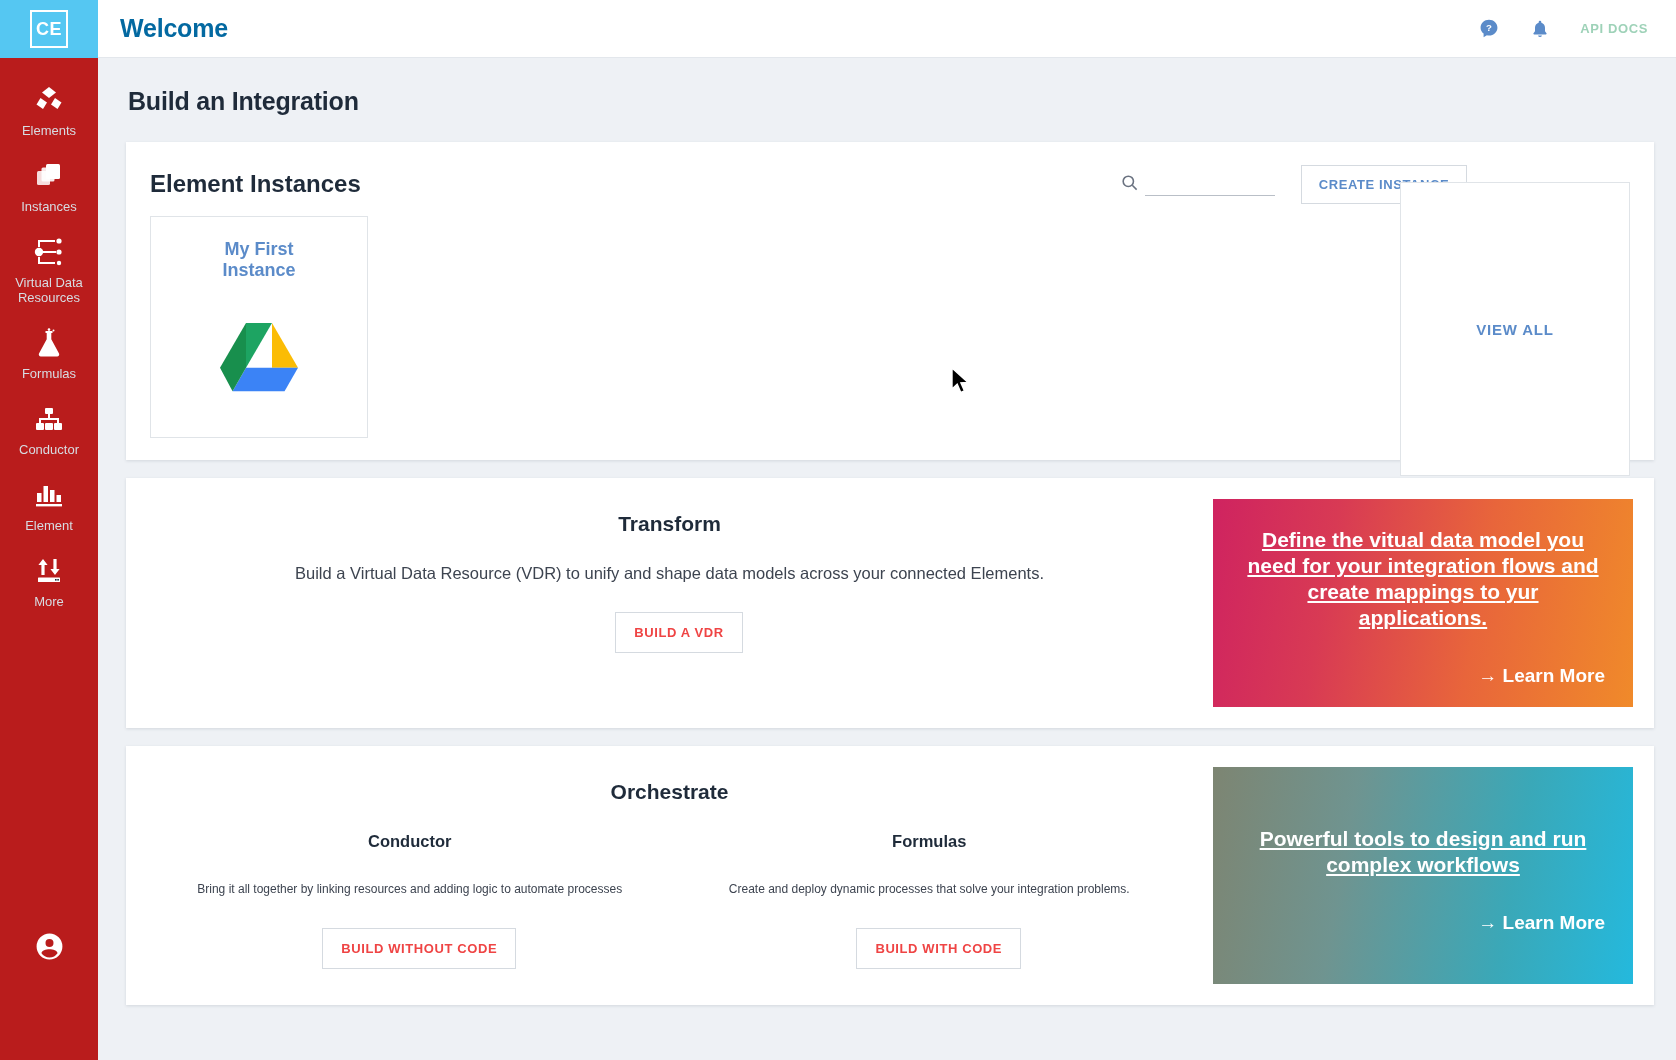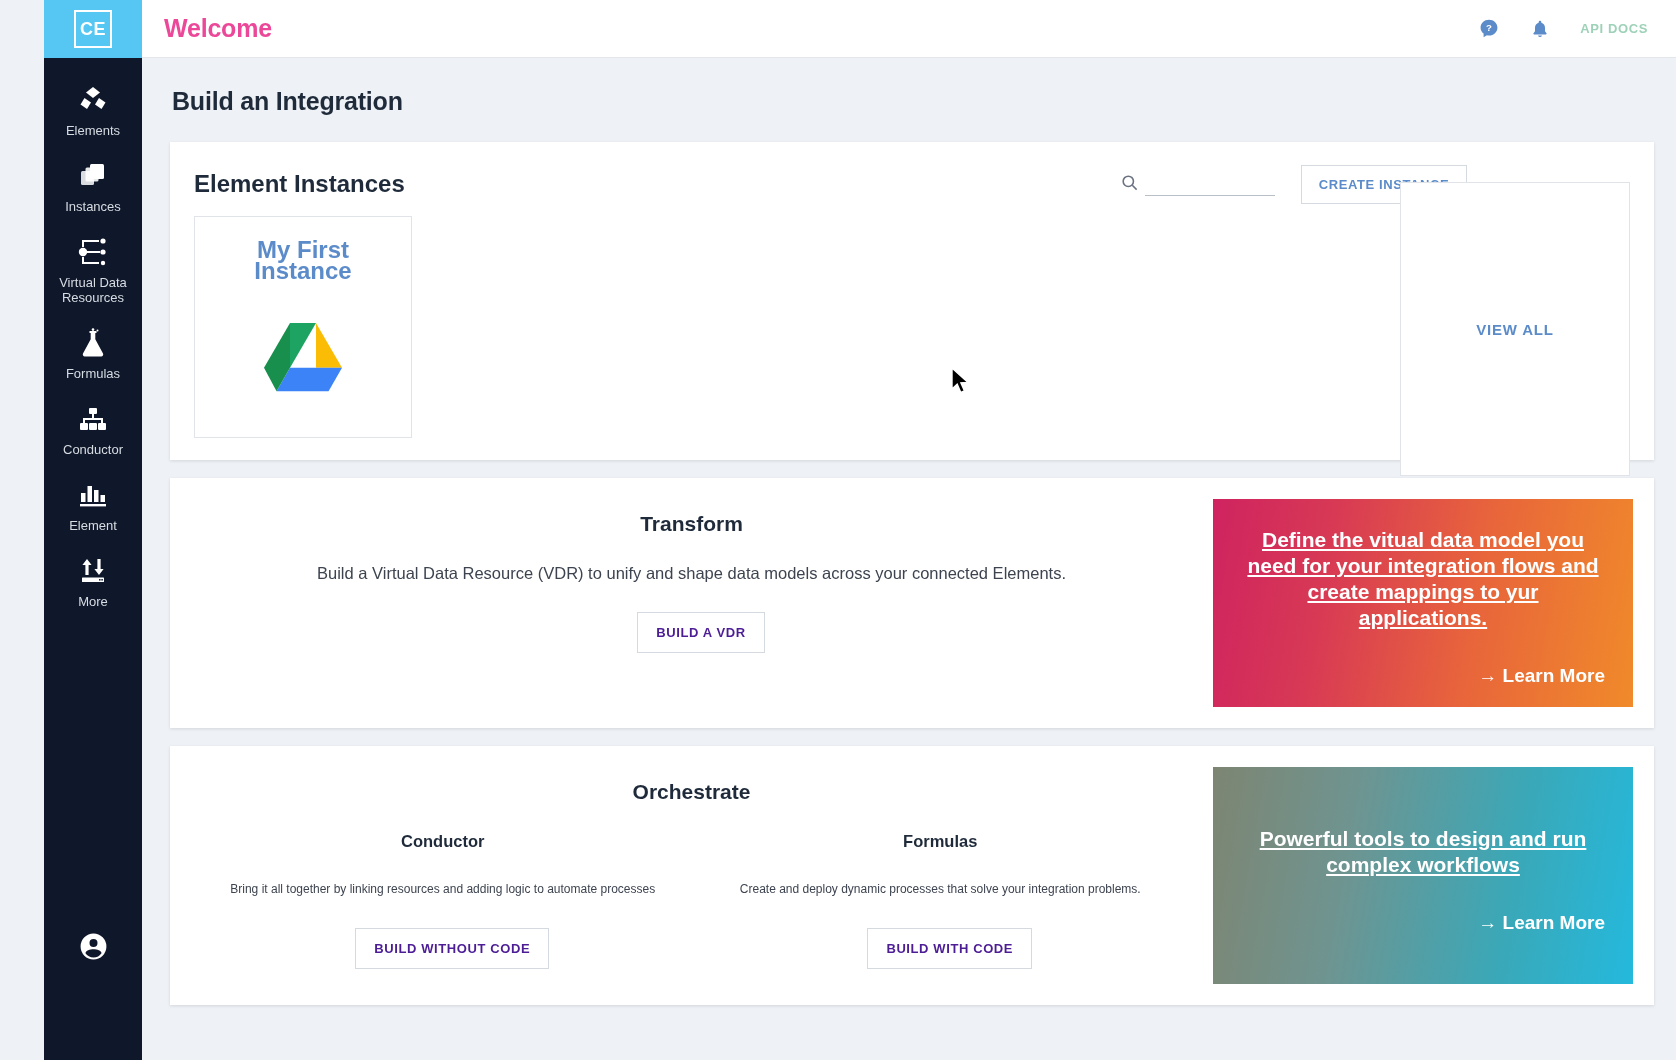--- a/index.html
+++ b/index.html
@@ -14,26 +14,25 @@
     position: relative;
     width: 1676px;
     height: 1060px;
     display: flex;
   }
 
   
   .sidebar {
     width: 98px;
     flex: 0 0 98px;
-    background: #0f172a;
+    background: #b91c1c;
     display: flex;
     flex-direction: column;
     align-items: center;
     position: relative;
-    margin-left: 44px;
   }
   .logo-box {
     width: 98px;
     height: 58px;
     background: #55c7f2;
     display: flex;
     align-items: center;
     justify-content: center;
   }
   .logo-square {
@@ -96,21 +95,21 @@
     flex: 0 0 58px;
     background: #ffffff;
     border-bottom: 1px solid #e3e7ec;
     display: flex;
     align-items: center;
     padding: 0 28px 0 22px;
   }
   .topbar-title {
     font-size: 25px;
     font-weight: bold;
-    color: #ec4899;
+    color: #0369a1;
     letter-spacing: -0.2px;
   }
   .topbar-right {
     margin-left: auto;
     display: flex;
     align-items: center;
     gap: 30px;
   }
   .api-docs {
     color: #9ed2b8;
@@ -208,21 +207,21 @@
     border: 1px solid #e0e4e8;
     background: #fff;
     display: flex;
     flex-direction: column;
     align-items: center;
     padding-top: 22px;
     cursor: pointer;
   }
   .instance-name {
     color: #5b8bc9;
-    font-size: 24px;
+    font-size: 18px;
     font-weight: bold;
     text-align: center;
     line-height: 21px;
     max-width: 130px;
   }
   .instance-logo { margin-top: 42px; }
   .view-all-tile {
     position: absolute;
     right: 0;
     top: -34px;
@@ -265,21 +264,21 @@
   .transform-desc {
     font-size: 16.5px;
     color: #3d4450;
     text-align: center;
     margin-top: 28px;
     max-width: 860px;
   }
   .outline-btn {
     border: 1px solid #d5dae0;
     background: #fff;
-    color: #4c1d95;
+    color: #ef4444;
     font-size: 13px;
     font-weight: 600;
     letter-spacing: 0.6px;
     padding: 12px 18px;
     cursor: pointer;
     font-family: "Liberation Sans", sans-serif;
     margin-left: 19px;
   }
   .transform-btn-wrap { margin-top: 29px; }
 

